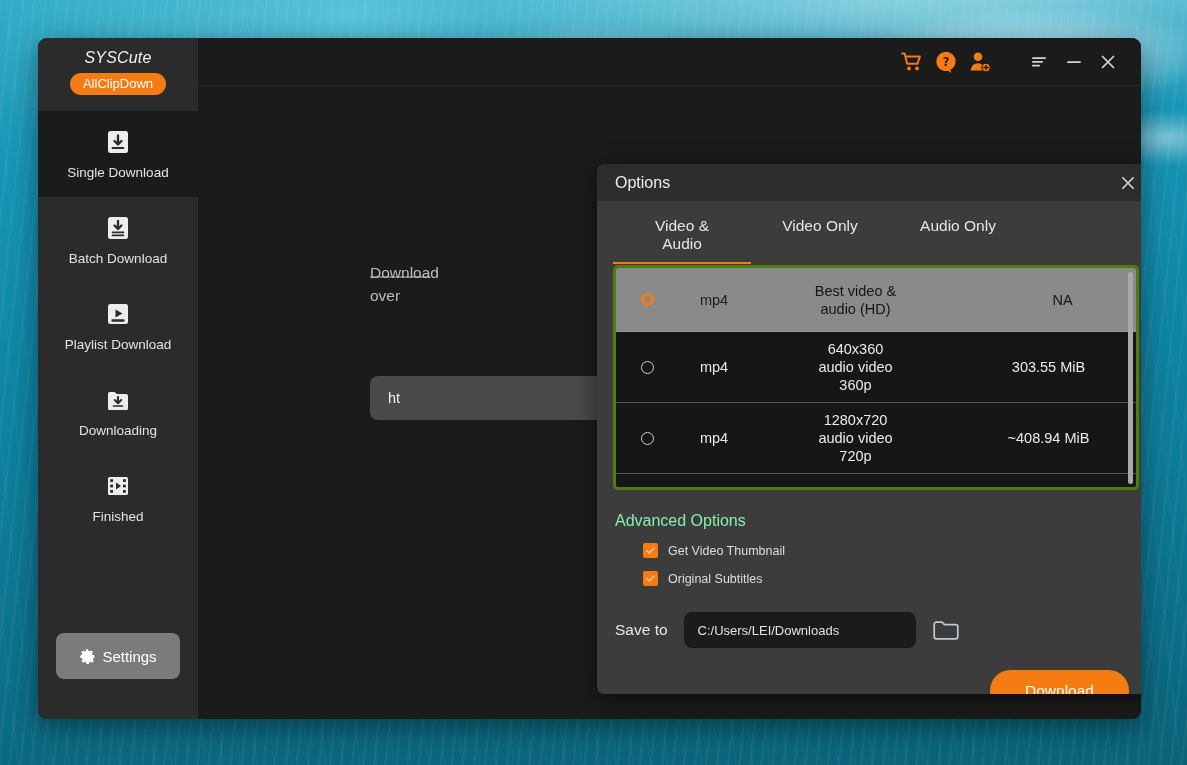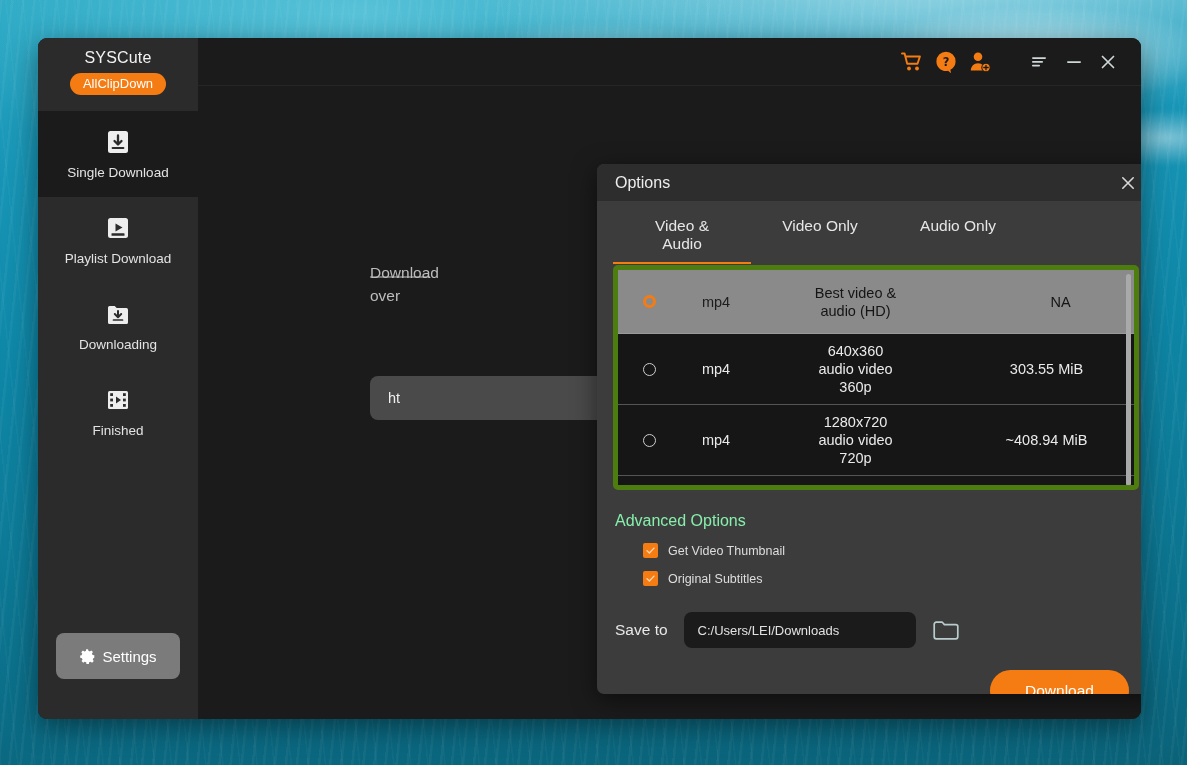--- a/index.html
+++ b/index.html
@@ -46,21 +46,21 @@
   }
   
   .sidebar {
     width: 160px; background: #2b2b2b; flex: 0 0 160px;
     display: flex; flex-direction: column;
   }
   .brand {
     height: 62px; display: flex; flex-direction: column; align-items: center;
     justify-content: center; gap: 2px; padding-top: 6px;
   }
-  .brand-name { color: #f2f2f2; font-size: 16px; letter-spacing: .2px; }
+  .brand-name { color: #f2f2f2; font-size: 16px; letter-spacing: .2px; font-style: italic; }
   .brand-badge {
     background: #f57c13; color: #fff; font-size: 13px;
     border-radius: 11px; padding: 3px 13px 4px; margin-top: 4px;
   }
   .nav { margin-top: 11px; display: flex; flex-direction: column; }
   .nav-item {
     height: 86px; display: flex; flex-direction: column;
     align-items: center; justify-content: center; gap: 9px; cursor: pointer;
   }
   .nav-item.active { background: #1b1b1b; }
@@ -123,21 +123,21 @@
     flex: 0 0 auto; padding: 0 22px 9px; color: #e6e6e6; font-size: 15.5px;
     cursor: pointer; border-bottom: 2px solid transparent; text-align: center;
   }
   .tab.active { border-bottom-color: #f57c13; }
   .tab:nth-child(1){ width: 138px; }
   .tab:nth-child(2){ width: 138px; }
   .tab:nth-child(3){ width: 138px; }
 
   .fmt-list {
     margin: 1px 16px 0 16px; height: 225px; background: #161616;
-    border: 5px solid #4d7c0f; border-radius: 5px; position: relative; overflow: hidden;
+    border: 3px solid #4d7c0f; border-radius: 5px; position: relative; overflow: hidden;
   }
   .fmt-row {
     display: flex; align-items: center; min-height: 64px; position: relative;
     border-bottom: 1px solid #555; cursor: pointer;
   }
   .fmt-row.selected { background: #8a8a8a; border-bottom-color: #9a9a9a; }
   .fmt-row.selected .fmt-text { color: #151515; }
   .fmt-row.selected .fmt-ext  { color: #1d1d1d; }
   .fmt-row.selected .fmt-size { color: #151515; margin-left: 28px; }
   .cell-radio { width: 62px; display: flex; justify-content: center; align-items:center; }
@@ -203,20 +203,30 @@
         <span>
           <svg class="nav-icon" viewBox="0 0 28 28" fill="none">
             <rect x="4" y="3" width="20" height="22" rx="2.5" fill="#ededed"></rect>
             <path d="M14 7.5v8.5M10.5 13l3.5 3.5 3.5-3.5" stroke="#2b2b2b" stroke-width="2.3" stroke-linecap="round" stroke-linejoin="round"></path>
             <path d="M8.5 20h11" stroke="#2b2b2b" stroke-width="1.8" stroke-linecap="round"></path>
           </svg>
         </span>
         <span class="nav-label">Single Download</span>
       </div>
 
+      <div class="nav-item">
+        <span>
+          <svg class="nav-icon" viewBox="0 0 28 28" fill="none">
+            <rect x="4" y="3" width="20" height="22" rx="2.5" fill="#ededed"></rect>
+            <path d="M14 7v7.5M10.5 11.5l3.5 3.5 3.5-3.5" stroke="#2b2b2b" stroke-width="2.3" stroke-linecap="round" stroke-linejoin="round"></path>
+            <path d="M8.5 18.3h11M8.5 21.3h11" stroke="#2b2b2b" stroke-width="1.7" stroke-linecap="round"></path>
+          </svg>
+        </span>
+        <span class="nav-label">Batch Download</span>
+      </div>
 
       <div class="nav-item">
         <span>
           <svg class="nav-icon" viewBox="0 0 28 28" fill="none">
             <rect x="4" y="4" width="20" height="20" rx="2.5" fill="#ededed"></rect>
             <path d="M11.5 9.5l7 4-7 4z" fill="#2b2b2b"></path>
             <rect x="7.5" y="19.2" width="13" height="2.6" rx="0.6" fill="#2b2b2b"></rect>
           </svg>
         </span>
         <span class="nav-label">Playlist Download</span>

